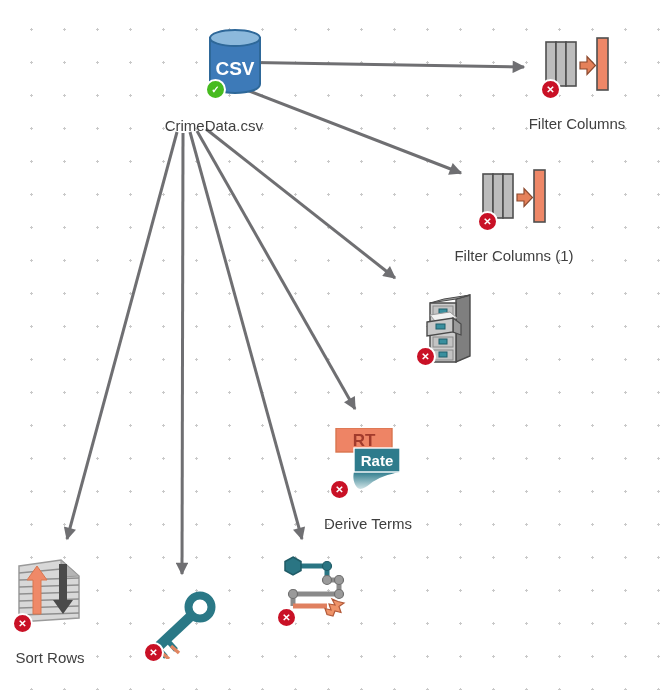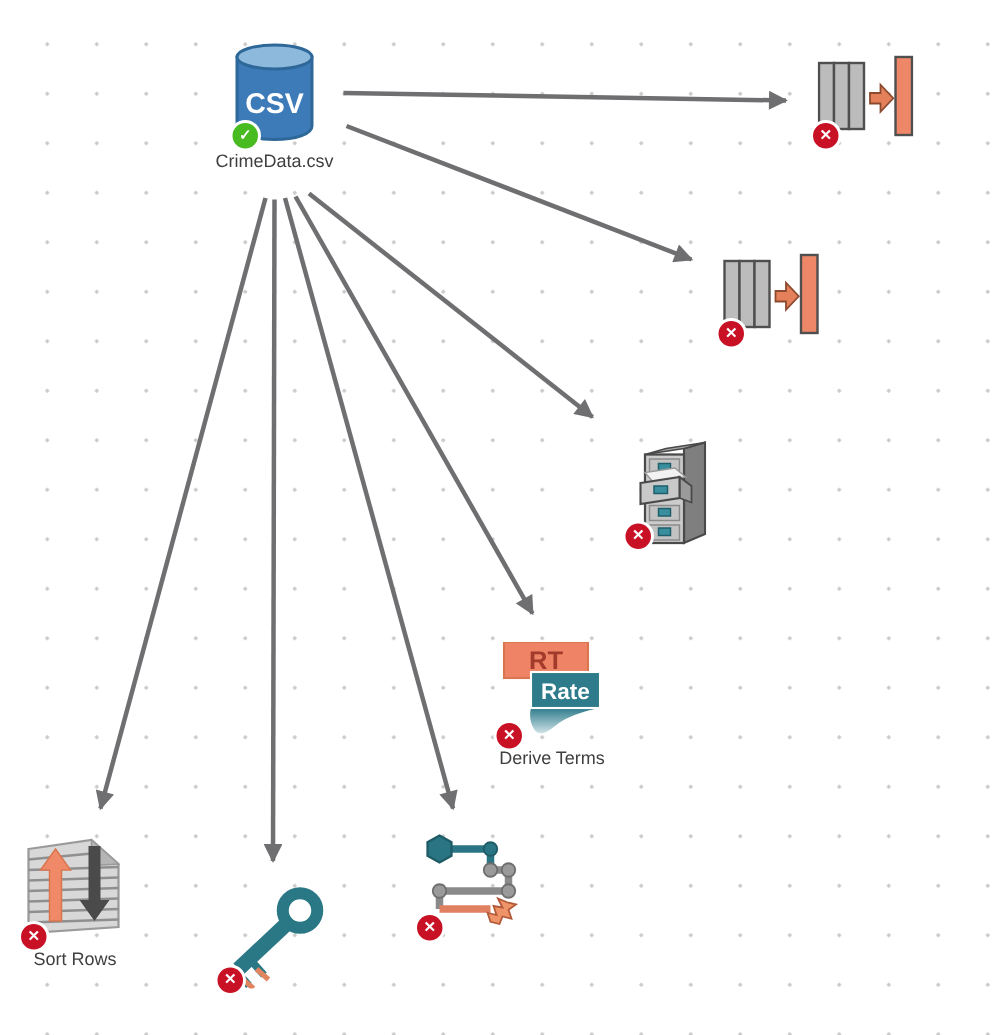--- a/index.html
+++ b/index.html
@@ -13,21 +13,21 @@
     background-image:radial-gradient(circle, #c9c9c9 1px, rgba(0,0,0,0) 1.3px);
     background-size:33px 33px;
     background-position:15px 13px;
   }
   svg.edges{position:absolute;left:0;top:0;z-index:1;}
   .node{
     position:absolute;width:160px;text-align:center;z-index:2;
   }
   .icon-wrap{position:relative;display:inline-block;}
   .node-label{
-    margin-top:2px;font-size:12px;color:#3f3f3f;line-height:1.1;
+    margin-top:20px;font-size:15px;color:#3f3f3f;line-height:1.1;
     white-space:nowrap;
   }
   .badge{
     position:absolute;width:17px;height:17px;border-radius:50%;
     border:2px solid #fff;display:flex;align-items:center;justify-content:center;
     font-size:10px;font-weight:bold;color:#fff;line-height:1;
     left:-5px;bottom:-4px;box-sizing:content-box;
   }
   .badge.error{background:#c91126;}
   .badge.success{background:#47bb1f;}
@@ -50,21 +50,21 @@
       <line x1="229" y1="62" x2="524" y2="67" marker-end="url(#arrow)"></line>
       <line x1="231" y1="84" x2="461" y2="173" marker-end="url(#arrow)"></line>
       <line x1="206" y1="129" x2="395" y2="278" marker-end="url(#arrow)"></line>
       <line x1="197" y1="131" x2="355" y2="409" marker-end="url(#arrow)"></line>
       <line x1="190" y1="132" x2="302" y2="539" marker-end="url(#arrow)"></line>
       <line x1="183" y1="133" x2="182" y2="574" marker-end="url(#arrow)"></line>
       <line x1="177" y1="132" x2="67" y2="539" marker-end="url(#arrow)"></line>
     </g>
   </svg>
 
-  <div class="node" style="left:103px;top:28px;">
+  <div class="node" style="left:103px;top:28px;text-align:right;">
     <div class="icon-wrap">
       <svg width="56" height="66" viewBox="0 0 56 66">
         <path d="M3,10 L3,56 C3,61.5 14,65 28,65 C42,65 53,61.5 53,56 L53,10 Z" fill="#3d7ab8" stroke="#2e6899" stroke-width="2"></path>
         <ellipse cx="28" cy="10" rx="25" ry="8" fill="#8cb9dc" stroke="#2e6899" stroke-width="2"></ellipse>
         <text x="28" y="47" text-anchor="middle" font-size="19" font-weight="bold" fill="#ffffff" font-family="Liberation Sans, sans-serif">CSV</text>
       </svg>
       <span class="badge success b-csv">✓</span>
     </div>
     <div class="node-label">CrimeData.csv</div>
   </div>
@@ -75,35 +75,37 @@
         <g fill="#bcbcbc" stroke="#4f4f4f" stroke-width="1.6">
           <rect x="1" y="6" width="10" height="44"></rect>
           <rect x="11" y="6" width="10" height="44"></rect>
           <rect x="21" y="6" width="10" height="44"></rect>
         </g>
         <polygon points="35,26 42,26 42,20.5 50.5,29.5 42,38.5 42,33 35,33" fill="#e5815a" stroke="#8c4a2f" stroke-width="1.2"></polygon>
         <rect x="52" y="2" width="11" height="52" fill="#ee8767" stroke="#4f4f4f" stroke-width="1.6"></rect>
       </svg>
       <span class="badge error">✕</span>
     </div>
+    <div class="node-label">Filter Columns</div>
   </div>
 
   <div class="node" style="left:434px;top:168px;">
     <div class="icon-wrap">
       <svg width="64" height="56" viewBox="0 0 64 56">
         <g fill="#bcbcbc" stroke="#4f4f4f" stroke-width="1.6">
           <rect x="1" y="6" width="10" height="44"></rect>
           <rect x="11" y="6" width="10" height="44"></rect>
           <rect x="21" y="6" width="10" height="44"></rect>
         </g>
         <polygon points="35,26 42,26 42,20.5 50.5,29.5 42,38.5 42,33 35,33" fill="#e5815a" stroke="#8c4a2f" stroke-width="1.2"></polygon>
         <rect x="52" y="2" width="11" height="52" fill="#ee8767" stroke="#4f4f4f" stroke-width="1.6"></rect>
       </svg>
       <span class="badge error">✕</span>
     </div>
+    <div class="node-label">Filter Columns (1)</div>
   </div>
 
   <div class="node" style="left:371px;top:294px;">
     <div class="icon-wrap">
       <svg width="50" height="70" viewBox="0 0 50 70">
         <polygon points="30,5 44,1 44,62 30,68" fill="#7f7f7f" stroke="#4a4a4a" stroke-width="1.4"></polygon>
         <polygon points="4,9 30,5 44,1 18,5" fill="#a5a5a5" stroke="#4a4a4a" stroke-width="1"></polygon>
         <rect x="4" y="9" width="26" height="59" fill="#cccccc" stroke="#4a4a4a" stroke-width="1.5"></rect>
         <rect x="7" y="12" width="20" height="11" fill="#c3c3c3" stroke="#8a8a8a" stroke-width="1"></rect>
         <rect x="13" y="15" width="8" height="5" fill="#3a8f9e" stroke="#1f5f6b" stroke-width="1"></rect>

